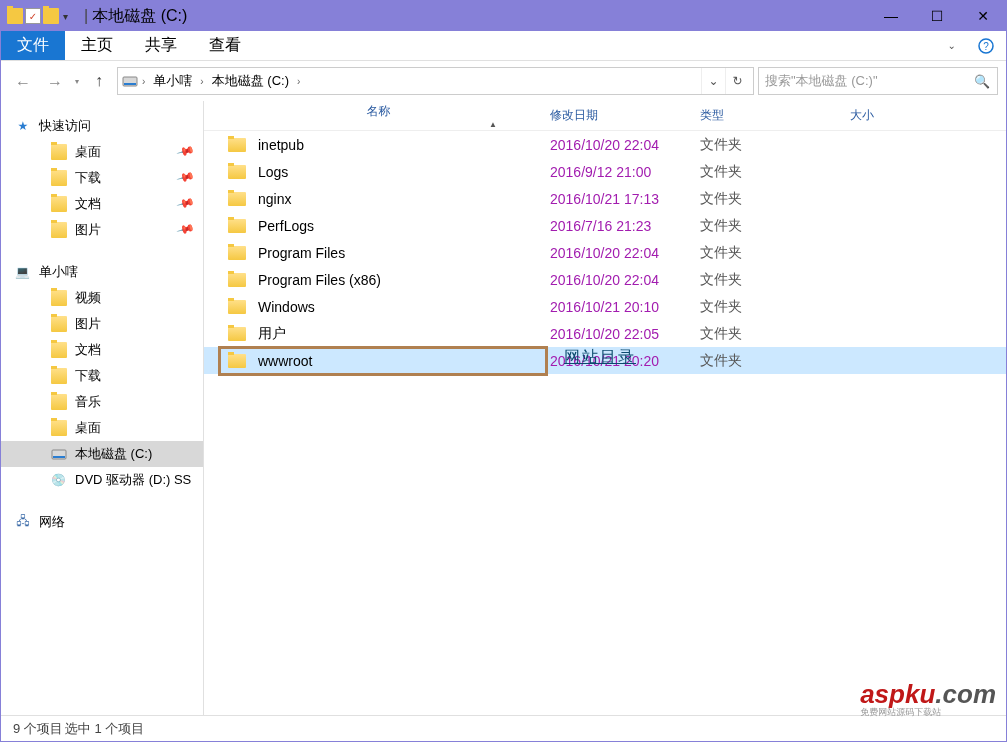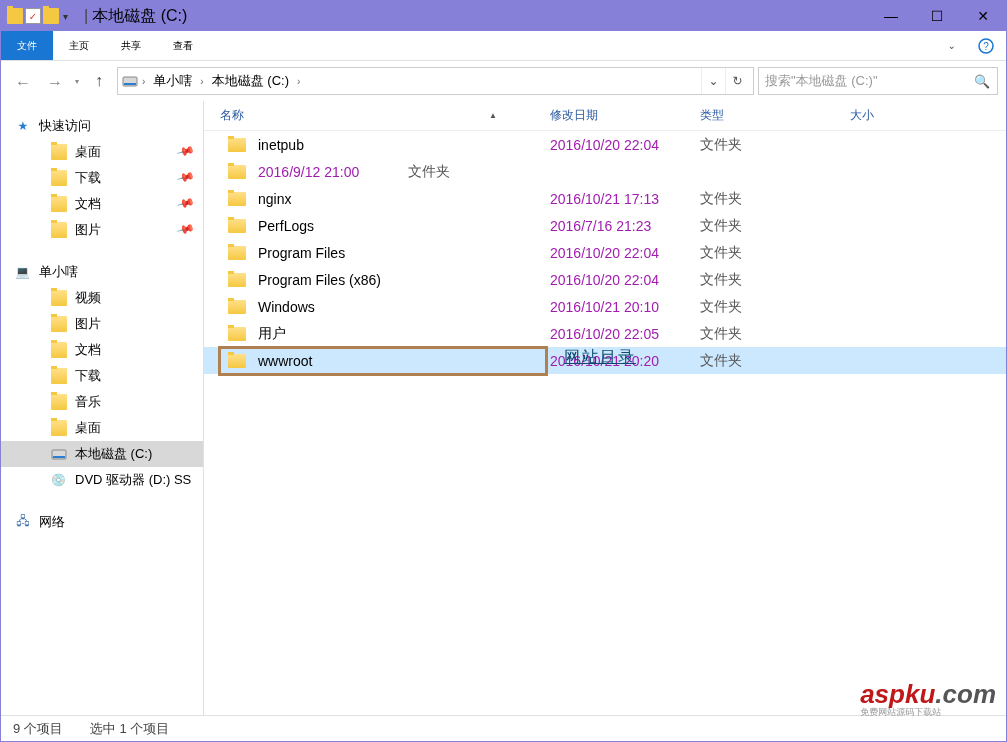--- a/index.html
+++ b/index.html
@@ -11,21 +11,21 @@
 .titlebar .qat .folder-mini { width: 16px; height: 16px; background: #f5c842; border-radius: 1px; position: relative; }
 .titlebar .qat .folder-mini::before { content: ""; position: absolute; top: -2px; left: 0; width: 6px; height: 3px; background: #f5c842; }
 .titlebar .qat .chk { width: 16px; height: 16px; background: #fff; border: 1px solid #999; display: flex; align-items: center; justify-content: center; font-size: 10px; color: #d0452c; }
 .titlebar .title { flex: 1; font-size: 16px; padding-left: 4px; }
 .titlebar .title .sep { padding: 0 4px; color: #444; }
 .titlebar .winbtns { display: flex; height: 100%; }
 .titlebar .winbtns .btn { width: 46px; display: flex; align-items: center; justify-content: center; font-size: 14px; }
 
 
 .ribbon { height: 30px; border-bottom: 1px solid #e0e0e0; display: flex; align-items: stretch; background: #fff; }
-.ribbon .tab { padding: 0 16px; display: flex; align-items: center; font-size: 10px; cursor: default; }
+.ribbon .tab { padding: 0 16px; display: flex; align-items: center; font-size: 16px; cursor: default; }
 .ribbon .tab.file { background: #1976d2; color: #fff; }
 .ribbon .dropdown-marker { margin-left: auto; padding: 0 10px; display: flex; align-items: center; color: #555; font-size: 10px; }
 .ribbon .help { padding: 0 12px; display: flex; align-items: center; color: #1976d2; }
 
 
 .navbar { height: 40px; display: flex; align-items: center; padding: 4px 8px; gap: 4px; }
 .navbar .navbtn { width: 28px; height: 28px; display: flex; align-items: center; justify-content: center; color: #888; border-radius: 2px; font-size: 16px; }
 .navbar .navbtn.enabled { color: #444; }
 .navbar .sep { font-size: 8px; color: #888; padding: 0 2px; align-self: center; }
 .navbar .addrbox { flex: 1; height: 28px; border: 1px solid #ccc; display: flex; align-items: center; padding: 0 4px; font-size: 13px; }
@@ -50,40 +50,40 @@
 .ico.folder { background: linear-gradient(#ffe08a,#f5c842); border-radius: 1px; position: relative; }
 .ico.folder::before { content: ""; position: absolute; top: -2px; left: 0; width: 6px; height: 3px; background: #f5c842; }
 .ico.star { color: #2a7dd1; }
 .ico.pc { color: #3a6aa8; }
 .ico.dvd { color: #888; }
 .ico.net { color: #3a6aa8; }
 
 
 .filelist { flex: 1; position: relative; }
 .headers { display: flex; height: 30px; align-items: center; font-size: 12px; color: #2a5aa0; border-bottom: 1px solid #eee; padding-left: 16px; }
-.headers .col { padding-right: 13px; }
+.headers .col { padding-right: 13px; flex-direction: column; }
 .col-name { width: 330px; display: flex; align-items: center; }
 .col-date { width: 150px; }
 .col-type { width: 150px; }
 .col-size { width: 80px; }
 .sort-arrow { margin-left: auto; margin-right: 40px; font-size: 8px; color: #555; }
 
 .rows { font-size: 14px; }
 .row { display: flex; align-items: center; height: 27px; padding-left: 16px; }
 .row.selected { background: #cce8ff; }
 .row .ficon { width: 18px; height: 14px; margin-right: 12px; margin-left: 8px; }
 .row .fname { width: 292px; }
 .row .fdate { width: 150px; color: #a21caf; }
 .row .ftype { width: 150px; color: #555; }
 
 .highlight-box { position: absolute; border: 3px solid #b08050; pointer-events: none; }
 .annotation { color: #0c4a6e; font-size: 16px; font-weight: normal; letter-spacing: 2px; text-decoration: underline; }
 
 
-.statusbar { position: absolute; bottom: 0; left: 0; right: 0; height: 26px; border-top: 1px solid #e0e0e0; display: flex; align-items: center; padding: 0 12px; font-size: 13px; color: #444; gap: 27px; background: #fff; }
+.statusbar { position: absolute; bottom: 0; left: 0; right: 0; height: 26px; border-top: 1px solid #e0e0e0; display: flex; align-items: center; padding: 0 12px; font-size: 13px; color: #444; gap: 2px; background: #fff; }
 
 
 .watermark { position: absolute; right: 10px; bottom: 22px; font-family: Arial, sans-serif; font-weight: bold; font-style: italic; font-size: 26px; color: #c01818; }
 .watermark .k { color: #555; margin-top: 37px; }
 .watermark .sub { display: block; font-size: 9px; font-weight: normal; font-style: normal; color: #999; letter-spacing: 0; margin-top: -4px; }
 
 svg.disk-svg { width:16px; height:16px; }
 </style>
 </head>
 <body>
@@ -236,20 +236,21 @@
     </div>
     <div class="rows" id="rows">
         <div class="row">
     <span class="ficon ico folder"></span>
     <span class="fname">inetpub</span>
     <span class="fdate">2016/10/20 22:04</span>
     <span class="ftype">文件夹</span>
         </div>
         <div class="row">
     <span class="ficon ico folder"></span>
+    <span class="fname">Logs</span>
     <span class="fdate">2016/9/12 21:00</span>
     <span class="ftype">文件夹</span>
         </div>
         <div class="row">
     <span class="ficon ico folder"></span>
     <span class="fname">nginx</span>
     <span class="fdate">2016/10/21 17:13</span>
     <span class="ftype">文件夹</span>
         </div>
         <div class="row">

